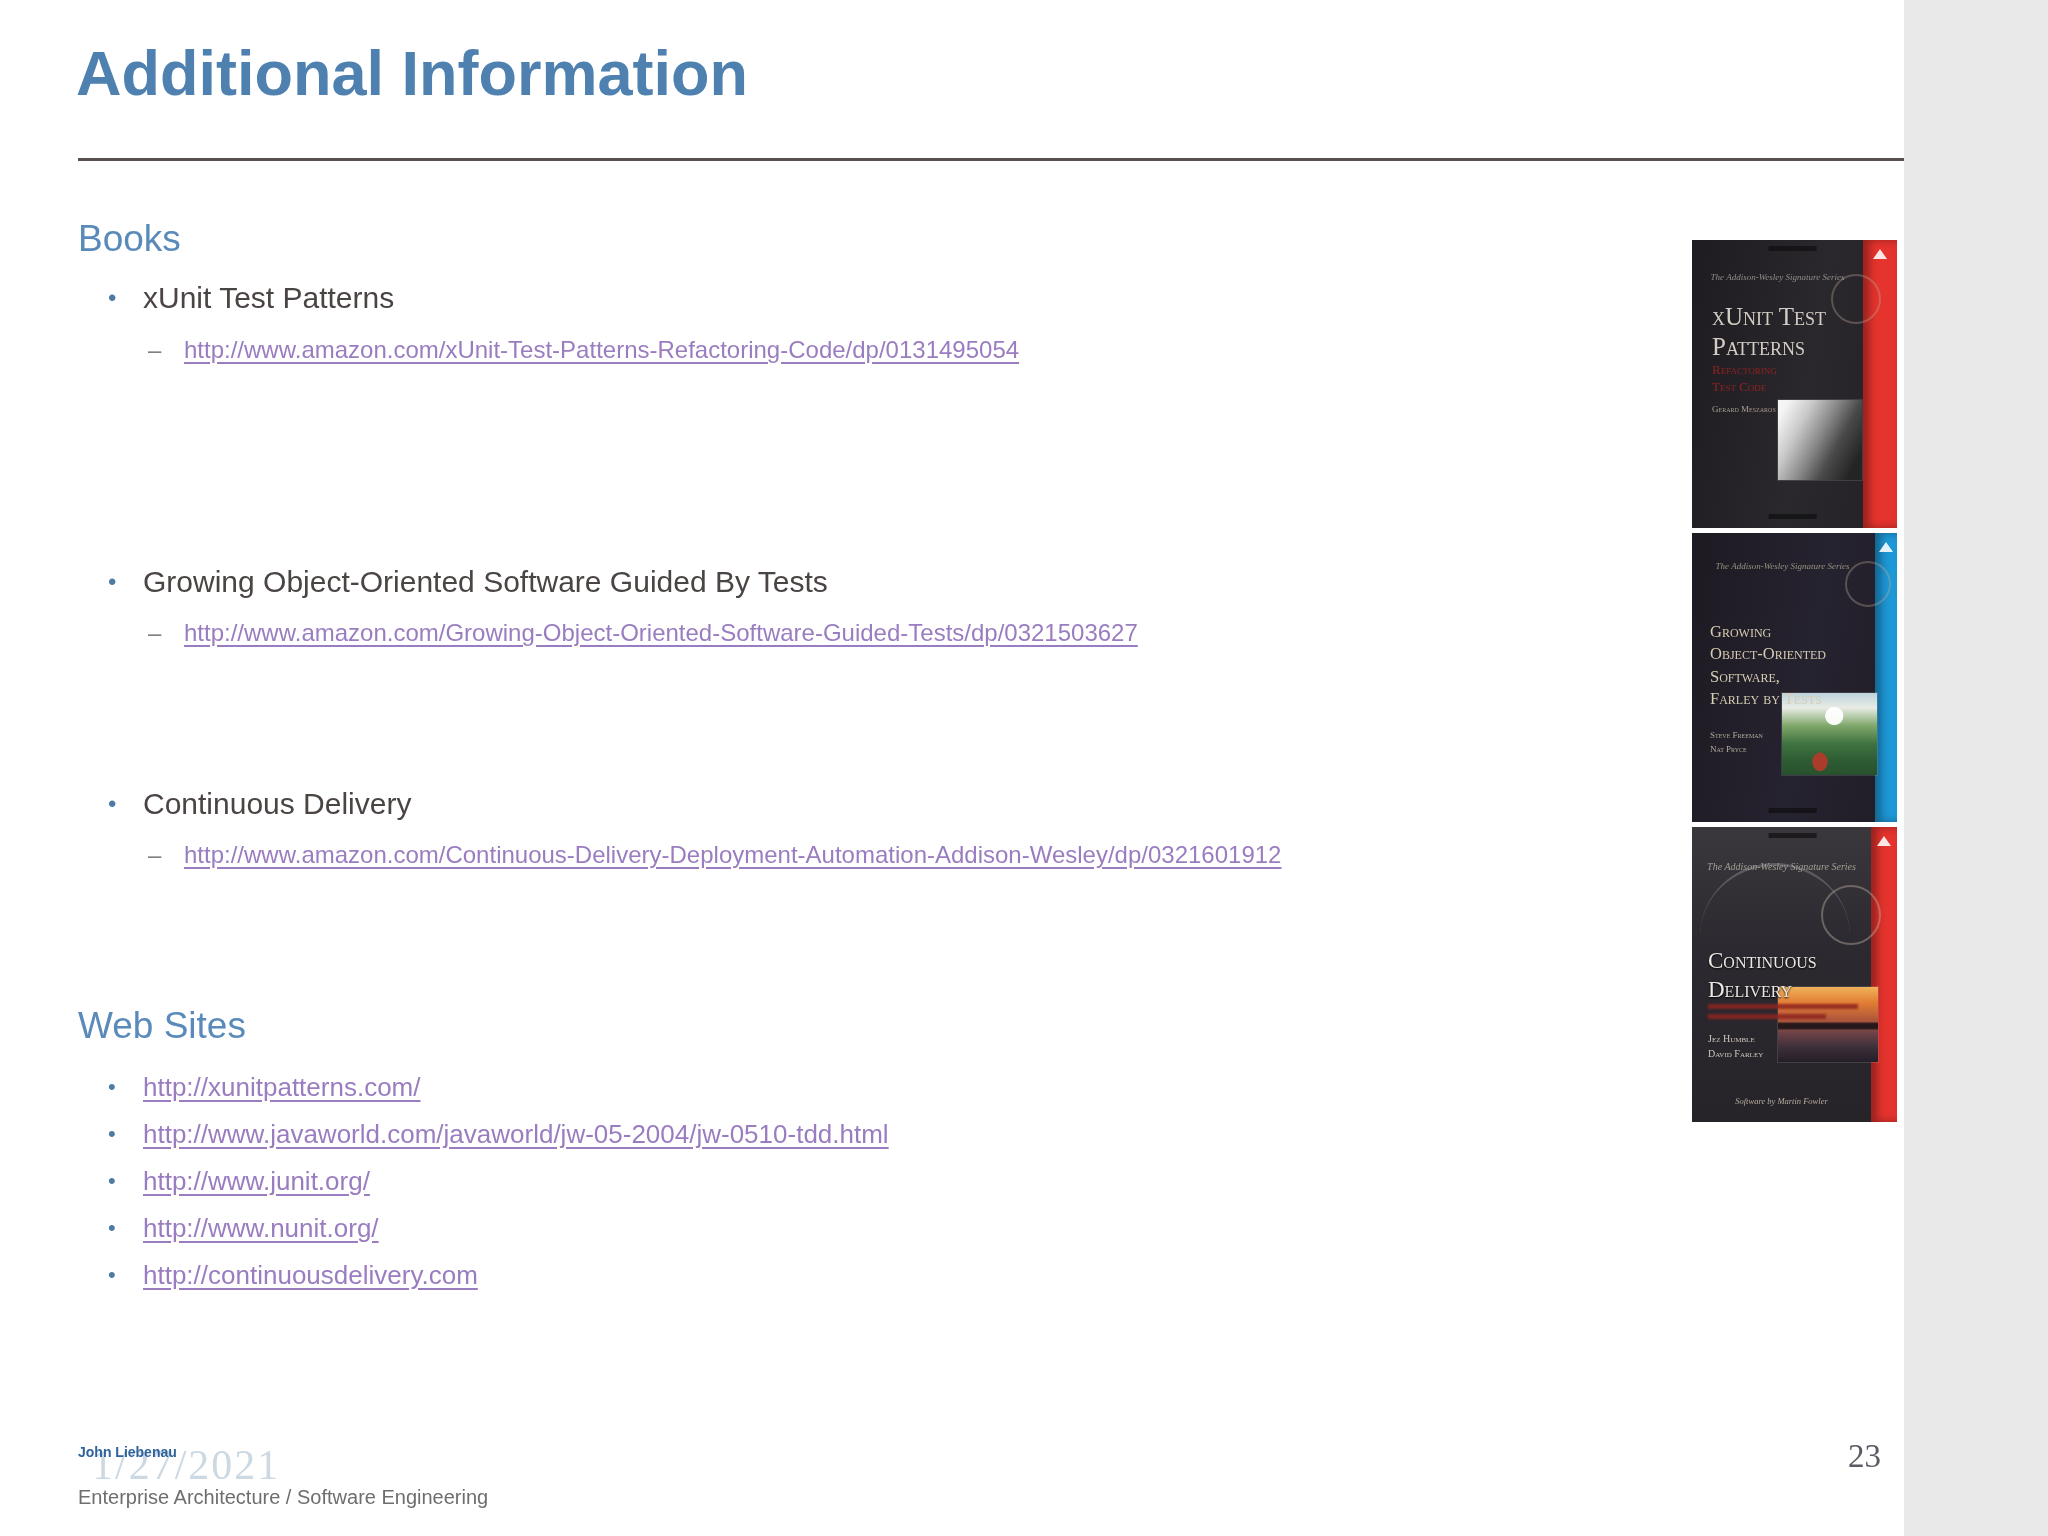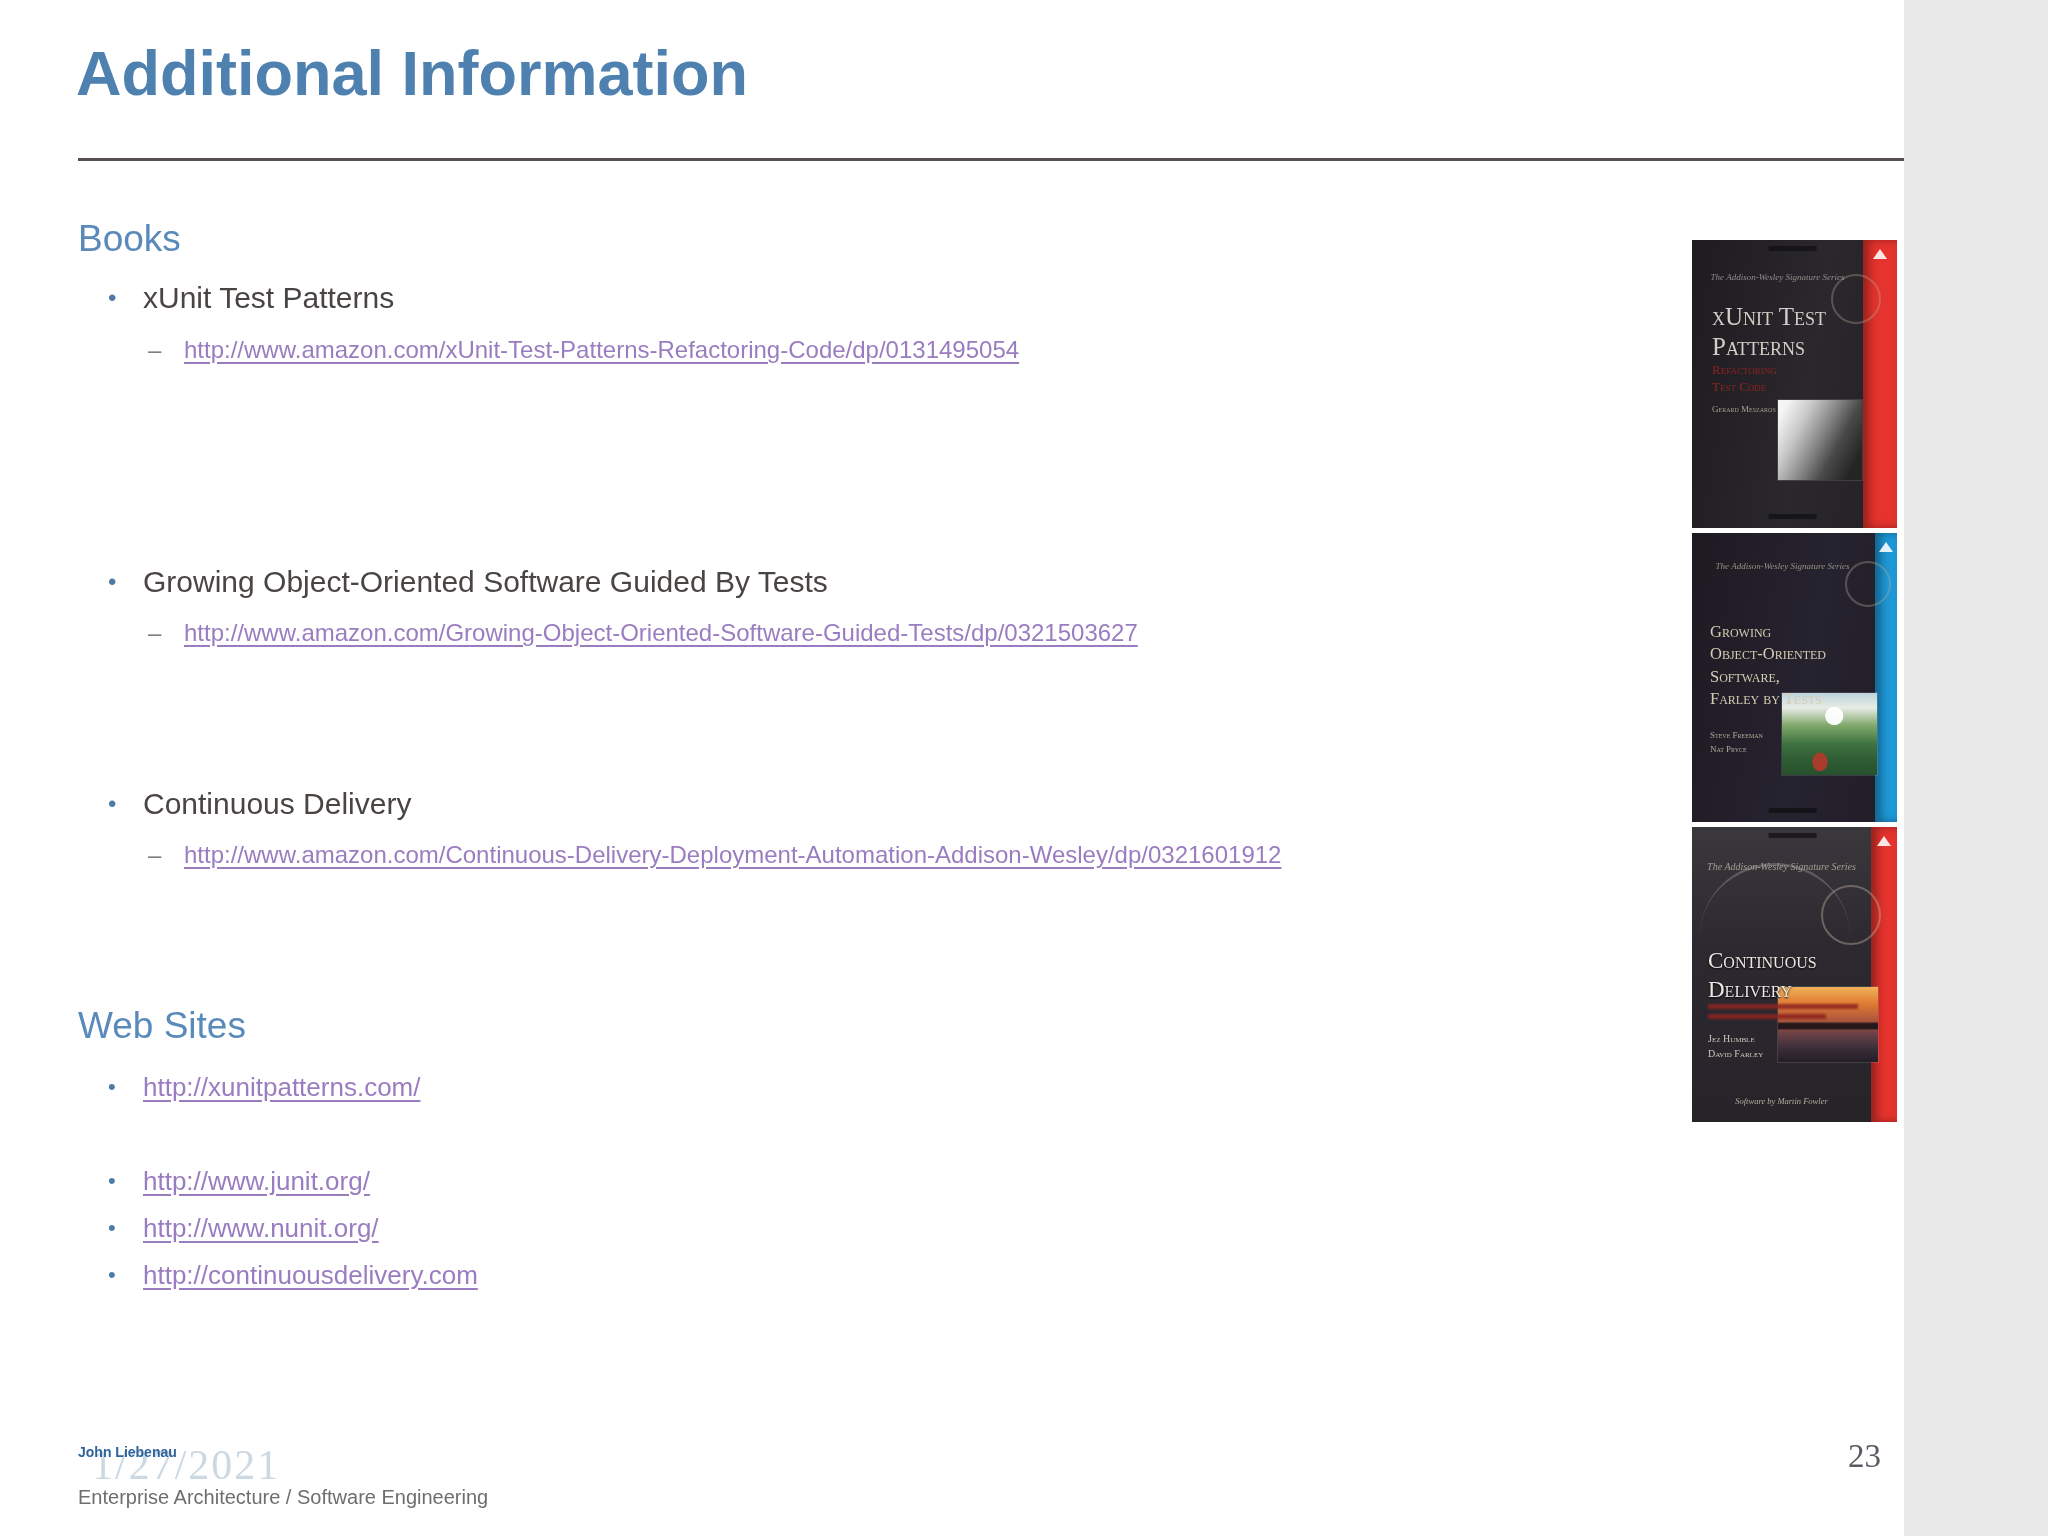--- a/index.html
+++ b/index.html
@@ -151,20 +151,23 @@
     <span class="bullet">•</span><span>Continuous Delivery</span>
   </div>
   <div class="b-link bl-2">
     <span class="dash">–</span><a class="url">http://www.amazon.com/Continuous-Delivery-Deployment-Automation-Addison-Wesley/dp/0321601912</a>
   </div>
 
   <div class="sec-heading h-web">Web Sites</div>
 
   <div class="w-item wi-0">
     <span class="bullet">•</span><a class="url">http://xunitpatterns.com/</a>
+  </div>
+  <div class="w-item wi-1">
+    <span class="bullet">•</span><a class="url">http://www.javaworld.com/javaworld/jw-05-2004/jw-0510-tdd.html</a>
   </div>
   <div class="w-item wi-2">
     <span class="bullet">•</span><a class="url">http://www.junit.org/</a>
   </div>
   <div class="w-item wi-3">
     <span class="bullet">•</span><a class="url">http://www.nunit.org/</a>
   </div>
   <div class="w-item wi-4">
     <span class="bullet">•</span><a class="url">http://continuousdelivery.com</a>
   </div>

